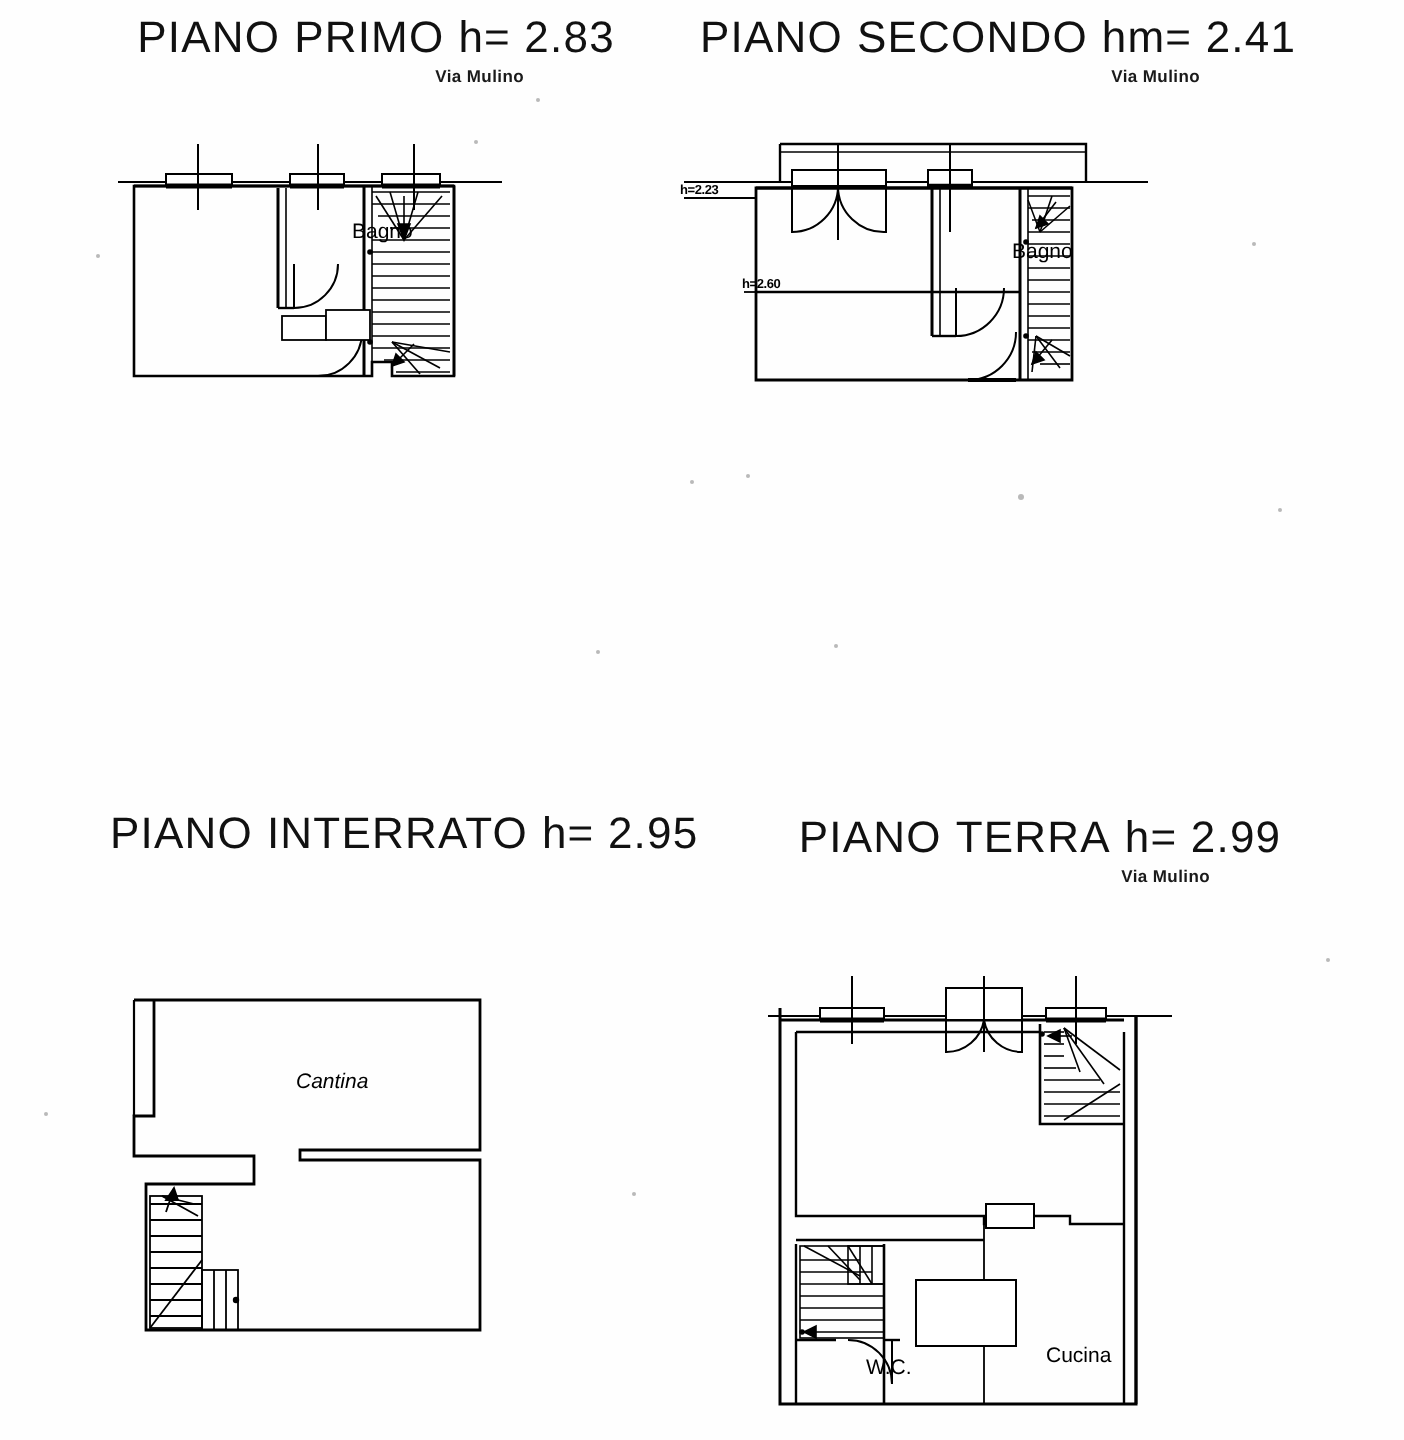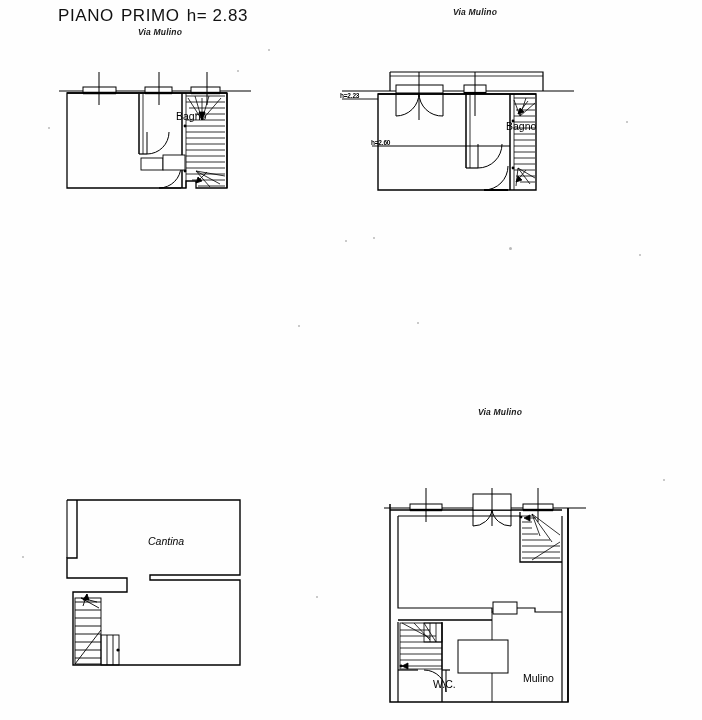--- a/index.html
+++ b/index.html
@@ -17,36 +17,36 @@
   }
   .sheet {
     position: absolute;
     inset: 0;
     background: #fefefe;
   }
   .plan-block {
     position: absolute;
   }
   .plan-title {
-    font-size: 17px;
+    text-align: center;
+    font-size: 22px;
     letter-spacing: 0.6px;
     color: #111111;
     white-space: nowrap;
     font-weight: 400;
   }
   .plan-title .gap { display: inline-block; width: 7px; }
   .plan-sub {
-    text-align: center;
+    text-align: right;
     font-size: 8.5px;
     color: #1a1a1a;
     margin-top: 1px;
     letter-spacing: 0.2px;
     white-space: nowrap;
     font-weight: bold;
-    font-style: italic;
   }
   .plan-sub.shift-l { padding-right: 56px; }
   .plan-sub.shift-r { padding-right: 40px; }
   .drawing {
     position: absolute;
   }
   .drawing svg { display: block; }
   .room-label {
     position: absolute;
     font-size: 10.5px;
@@ -172,20 +172,23 @@
 
       <g stroke="#000" fill="#fff" stroke-width="0.9">
         <rect x="86" y="100" width="22" height="12"></rect>
         <rect x="108" y="97" width="22" height="15"></rect>
       </g>
     </svg>
     <div class="room-label" style="left:90px; top:52px;">Bagno</div>
   </div>
 
   <div class="plan-block" style="left:350px; top:6px; width:290px;">
+    <div class="plan-title">
+      <span>PIANO</span><span class="gap"></span><span>SECONDO</span><span class="gap"></span><span>hm= 2.41</span>
+    </div>
     <div class="plan-sub shift-r">Via Mulino</div>
   </div>
 
   <div class="drawing" style="left:338px; top:58px;">
     <svg width="240" height="150" viewBox="0 0 240 150">
       <g fill="none" stroke="#000">
 
         <line x1="4" y1="33" x2="236" y2="33" stroke-width="1.1"></line>
 
         <path d="M52,14 L205,14 L205,33" stroke-width="1.2"></path>
@@ -271,20 +274,26 @@
       <g stroke="#000" stroke-width="0.9">
         <line x1="4" y1="41" x2="40" y2="41"></line>
         <line x1="34" y1="88" x2="40" y2="88"></line>
       </g>
     </svg>
     <div class="room-label" style="left:137px; top:62px;">Bagno</div>
     <div class="h-note" style="left:2px; top:34px;">h=2.23</div>
     <div class="h-note" style="left:33px; top:81px;">h=2.60</div>
   </div>
 
+  <div class="plan-block" style="left:55px; top:404px; width:260px;">
+    <div class="plan-title">
+      <span>PIANO</span><span class="gap"></span><span>INTERRATO</span><span class="gap"></span><span>h= 2.95</span>
+    </div>
+    <div class="plan-sub"></div>
+  </div>
 
   <div class="drawing" style="left:55px; top:480px;font-style:italic;">
     <svg width="200" height="200" viewBox="0 0 200 200">
       <g fill="none" stroke="#000" stroke-width="1.4">
 
         <path d="M12,20 L185,20 L185,95 L95,95 L95,100 L185,100 L185,185 L18,185 L18,112 L72,112 L72,98 L12,98 L12,78 L22,78 L22,20"></path>
       </g>
       <g fill="none" stroke="#000" stroke-width="1.1">
         <line x1="12" y1="20" x2="12" y2="78"></line>
       </g>
@@ -313,20 +322,23 @@
       <g stroke="#000" fill="#000" stroke-width="0.9">
         <line x1="28" y1="126" x2="32" y2="114"></line>
         <polygon points="32,114 28,120 34,120"></polygon>
       </g>
       <circle cx="63" cy="170" r="1.6" fill="#000"></circle>
     </svg>
     <div class="room-label" style="left:62px; top:55px;">Cantina</div>
   </div>
 
   <div class="plan-block" style="left:395px; top:406px; width:250px;">
+    <div class="plan-title">
+      <span>PIANO</span><span class="gap"></span><span>TERRA</span><span class="gap"></span><span>h= 2.99</span>
+    </div>
     <div class="plan-sub shift-r">Via Mulino</div>
   </div>
 
   <div class="drawing" style="left:380px; top:480px;">
     <svg width="210" height="230" viewBox="0 0 210 230">
       <g fill="none" stroke="#000">
 
         <line x1="4" y1="28" x2="206" y2="28" stroke-width="1.1"></line>
 
         <path d="M10,24 L10,222 L188,222 L188,28" stroke-width="1.5"></path>
@@ -414,21 +426,21 @@
 
       <g stroke="#000" fill="none" stroke-width="1">
         <path d="M44,190 A22,22 0 0,1 66,212"></path>
         <line x1="66" y1="212" x2="66" y2="190"></line>
       </g>
 
       <rect x="78" y="160" width="50" height="33" fill="#fff" stroke="#000" stroke-width="1"></rect>
 
       <rect x="113" y="122" width="24" height="12" fill="#fff" stroke="#000" stroke-width="1"></rect>
     </svg>
-    <div class="room-label" style="left:112px; top:192px;">Mulino</div>
+    <div class="room-label" style="left:112px; top:192px;">Cucina</div>
     <div class="room-label" style="left:22px; top:198px;">W.C.</div>
   </div>
 
   <div class="speck" style="left:48px; top:127px; width:2px; height:2px;"></div>
   <div class="speck" style="left:237px; top:70px; width:2px; height:2px;"></div>
   <div class="speck" style="left:298px; top:325px; width:2px; height:2px;"></div>
   <div class="speck" style="left:345px; top:240px; width:2px; height:2px;"></div>
   <div class="speck" style="left:373px; top:237px; width:2px; height:2px;"></div>
   <div class="speck" style="left:417px; top:322px; width:2px; height:2px;"></div>
   <div class="speck" style="left:509px; top:247px; width:3px; height:3px;"></div>

